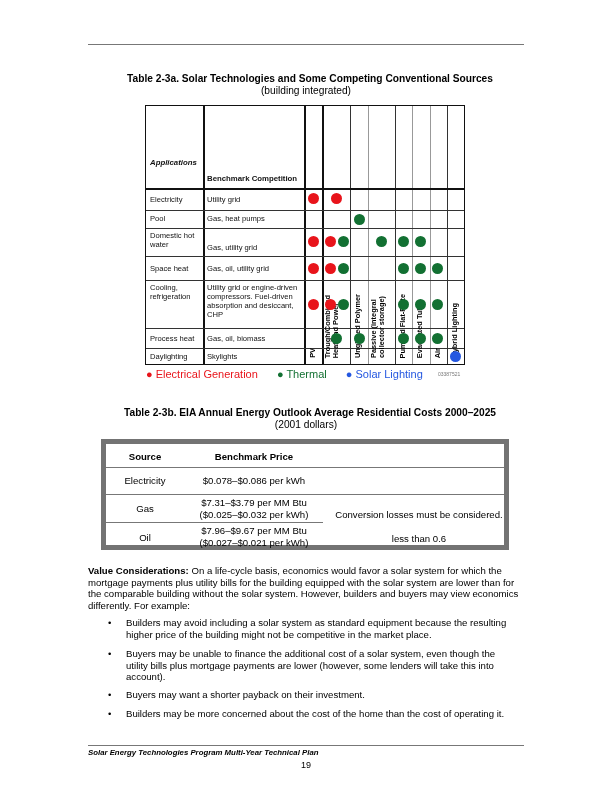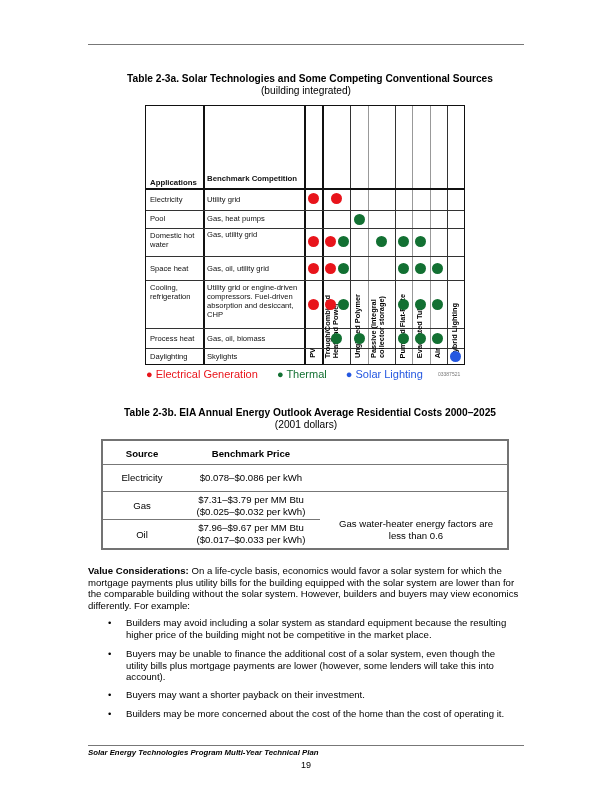--- a/index.html
+++ b/index.html
@@ -18,21 +18,21 @@
   .fig .hline.thick { height: 1.5px; background: #111; }
   .fig .cell { position: absolute; font-size: 7.6px; line-height: 9px; color: #111; }
   .fig .hdr { font-weight: bold; font-size: 7.8px; }
   .fig .rot { position: absolute; bottom: 6px; writing-mode: vertical-rl; transform: rotate(180deg); font-size: 7.4px; line-height: 8px; font-weight: bold; text-align: left; white-space: pre-line; }
   .dot { position: absolute; width: 11px; height: 11px; border-radius: 50%; }
   .legend { left: 146px; top: 369px; font-size: 11px; line-height: 10px; }
   .legend span { margin-right: 8px; }
   .figcode { left: 438px; top: 371px; font-size: 5px; color: #777; }
 
   
-  .t2 { left: 101px; top: 439px; width: 408px; height: 111px; border: 2px solid #737373; box-sizing: border-box; }
+  .t2 { left: 101px; top: 439px; width: 408px; height: 111px; border: 5px solid #737373; box-sizing: border-box; }
   .t2 .hl { position: absolute; height: 1px; background: #777; }
   .t2 .c { position: absolute; text-align: center; font-size: 9.6px; line-height: 11.5px; }
   .t2 .h { font-weight: bold; }
 
   .para { left: 88px; top: 565px; width: 436px; font-size: 9.6px; line-height: 11.6px; }
   .para b { font-weight: bold; }
   .bullet { left: 108px; width: 410px; font-size: 9.6px; line-height: 11.6px; }
   .bullet .b { position: absolute; left: 0; top: 0; }
   .bullet .t { position: absolute; left: 18px; width: 392px; }
 
@@ -61,39 +61,39 @@
   <div class="vline" style="left:301px"></div>
 
   <div class="hline thick" style="top:82px"></div>
   <div class="hline" style="top:104px"></div>
   <div class="hline" style="top:122px"></div>
   <div class="hline" style="top:150px"></div>
   <div class="hline" style="top:174px"></div>
   <div class="hline" style="top:222px"></div>
   <div class="hline" style="top:242px"></div>
 
-  <div class="cell hdr" style="left:4px; top:72px;">Applications</div>
+  <div class="cell hdr" style="left:4px; top:52px;font-style:italic;">Applications</div>
   <div class="cell hdr" style="left:61px; top:68px;">Benchmark Competition</div>
   <div class="rot" style="left:163px;">PV</div>
   <div class="rot" style="left:178px;">Trough/Combined
 Heat and Power</div>
   <div class="rot" style="left:208px;">Unglazed Polymer</div>
   <div class="rot" style="left:224px;">Passive (integral
 collector storage)</div>
   <div class="rot" style="left:253px;">Pumped Flat-Plate</div>
   <div class="rot" style="left:270px;">Evacuated Tube</div>
   <div class="rot" style="left:288px;">Air</div>
   <div class="rot" style="left:305px;">Hybrid Lighting</div>
 
   <div class="cell" style="left:4px; top:89px;">Electricity</div>
   <div class="cell" style="left:61px; top:89px;">Utility grid</div>
   <div class="cell" style="left:4px; top:108px;">Pool</div>
   <div class="cell" style="left:61px; top:108px;">Gas, heat pumps</div>
   <div class="cell" style="left:4px; top:125px; width:52px;">Domestic hot water</div>
-  <div class="cell" style="left:61px; top:124px;">Gas, utility grid</div>
+  <div class="cell" style="left:61px; top:137px;">Gas, utility grid</div>
   <div class="cell" style="left:4px; top:158px;">Space heat</div>
   <div class="cell" style="left:61px; top:158px;">Gas, oil, utility grid</div>
   <div class="cell" style="left:4px; top:177px; width:52px;">Cooling, refrigeration</div>
   <div class="cell" style="left:61px; top:177px; width:94px;">Utility grid or engine-driven compressors. Fuel-driven absorption and desiccant, CHP</div>
   <div class="cell" style="left:4px; top:228px;">Process heat</div>
   <div class="cell" style="left:61px; top:228px;">Gas, oil, biomass</div>
   <div class="cell" style="left:4px; top:246px;">Daylighting</div>
   <div class="cell" style="left:61px; top:246px;">Skylights</div>
 
   <div class="dot" style="left:162px; top:87px; background:#e8141b;"></div>
@@ -151,23 +151,23 @@
 
   <div class="c" style="left:0; width:78px; top:31px;">Electricity</div>
   <div class="c" style="left:78px; width:140px; top:31px;">$0.078–$0.086 per kWh</div>
 
   <div class="c" style="left:0; width:78px; top:59px;">Gas</div>
   <div class="c" style="left:78px; width:140px; top:53px;">$7.31–$3.79 per MM Btu</div>
   <div class="c" style="left:78px; width:140px; top:65px;">($0.025–$0.032 per kWh)</div>
 
   <div class="c" style="left:0; width:78px; top:88px;">Oil</div>
   <div class="c" style="left:78px; width:140px; top:81px;">$7.96–$9.67 per MM Btu</div>
-  <div class="c" style="left:78px; width:140px; top:93px;">($0.017–$0.033 per kWh)</div>
+  <div class="c" style="left:78px; width:140px; top:93px;">($0.027–$0.021 per kWh)</div>
 
-  <div class="c" style="left:218px; width:190px; top:77px;">Gas water-heater energy factors are</div>
+  <div class="c" style="left:218px; width:190px; top:65px;">Conversion losses must be considered.</div>
   <div class="c" style="left:218px; width:190px; top:89px;">less than 0.6</div>
 </div>
 
 <div class="abs para"><b>Value Considerations:</b><span>  On a life-cycle basis, economics would favor a solar system for which the mortgage payments plus utility bills for the building equipped with the solar system are lower than for the comparable building without the solar system.  However, builders and buyers may view economics differently.  For example:</span></div>
 
 <div class="abs bullet" style="top:617px;">
     <span class="b">•</span>
     <span class="t">Builders may avoid including a solar system as standard equipment because the resulting higher price of the building might not be competitive in the market place.</span>
   </div>
 <div class="abs bullet" style="top:648px;">

